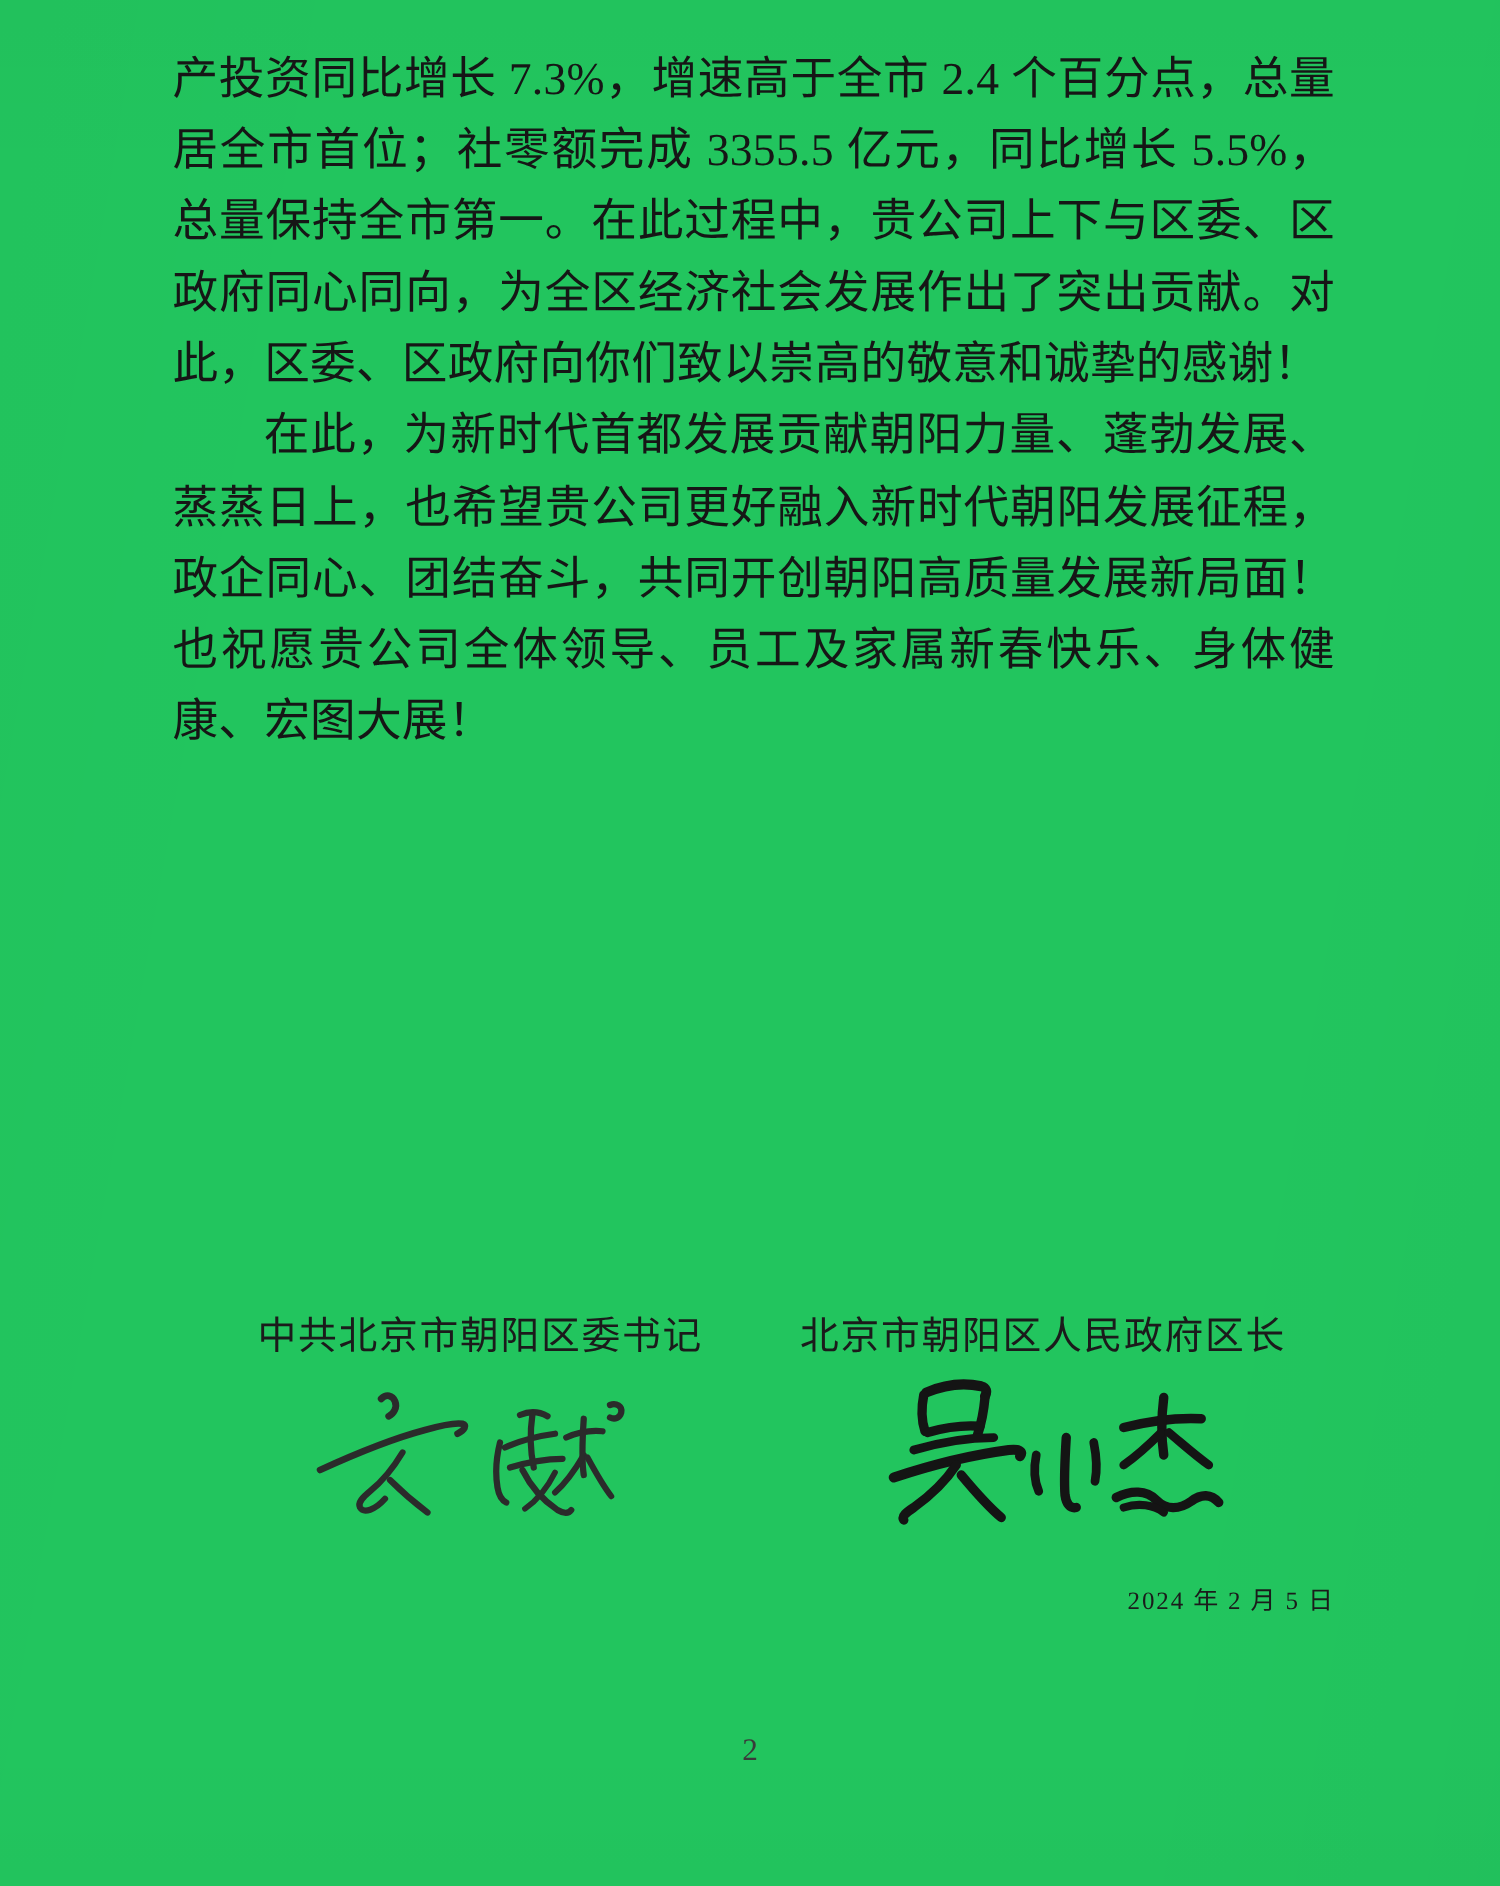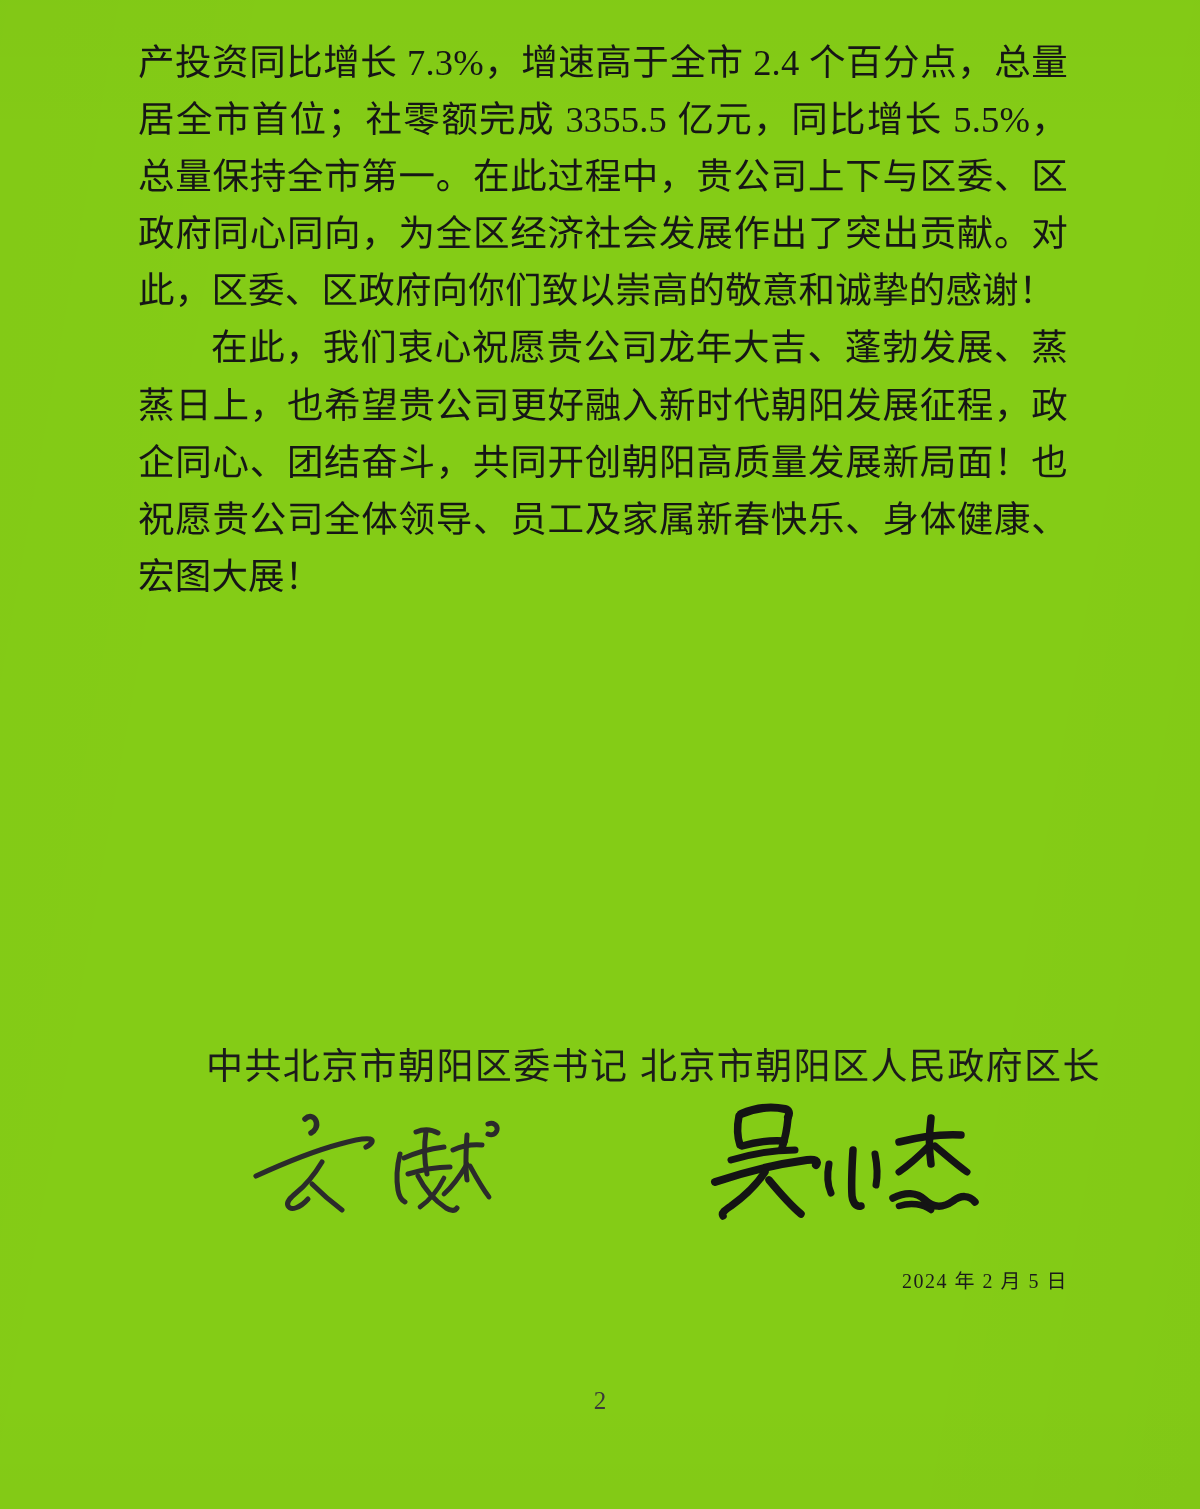--- a/index.html
+++ b/index.html
@@ -15,21 +15,21 @@
     font-family: "Liberation Serif", "DejaVu Serif", serif;
     color: #1a1a1a;
     overflow: hidden;
     -webkit-font-smoothing: antialiased;
   }
 
   
   .page {
     position: absolute;
     inset: 0;
-    background: #84cc16;
+    background: #22c55e;
   }
 
   
   .scan-tint {
     position: absolute;
     inset: 0;
     background:
       linear-gradient(100deg, rgba(0,0,0,0.012) 0%, rgba(0,0,0,0) 22%, rgba(0,0,0,0) 78%, rgba(0,0,0,0.016) 100%),
       linear-gradient(180deg, rgba(0,0,0,0.010) 0%, rgba(0,0,0,0) 10%, rgba(0,0,0,0) 92%, rgba(0,0,0,0.012) 100%);
     pointer-events: none;
@@ -65,26 +65,25 @@
     width: 930px;
   }
 
   .sig-titles {
     position: relative;
     height: 58px;
   }
   .sig-title {
     position: absolute;
     top: 0;
-    font-size: 37px;
+    font-size: 31px;
     line-height: 50px;
     letter-spacing: 1.4px;
     white-space: nowrap;
     color: #1b1b1b;
-    font-family: Liberation Mono, monospace;
   }
   .sig-title.left  { left: 68px; }
   .sig-title.right { left: 502px; text-align: center; }
 
   .sig-marks {
     position: relative;
     height: 140px;
   }
   .sig-mark {
     position: absolute;
@@ -131,21 +130,21 @@
 </head>
 <body>
 
 <div class="page">
   <div class="scan-tint"></div>
 
   <div class="body-text">
     <p class="para">产投资同比增长 7.3%，增速高于全市 2.4 个百分点，总量居全市首位；社零额完成 3355.5 亿元，同比增长 5.5%，总量保持全市第一。在此过程中，贵公司上下与区委、区政府同心同向，为全区经济社会发展作出了突出贡献。对此，区委、区政府向你们致以崇高的敬意和诚挚的感谢！</p>
 
 
-    <p class="para indent">在此，我们衷心祝愿贵公司龙年大吉、蓬勃发展、蒸蒸日上，也希望贵公司更好融入新时代朝阳发展征程，政企同心、团结奋斗，共同开创朝阳高质量发展新局面！也祝愿贵公司全体领导、员工及家属新春快乐、身体健康、宏图大展！</p>
+    <p class="para indent">在此，为新时代首都发展贡献朝阳力量、蓬勃发展、蒸蒸日上，也希望贵公司更好融入新时代朝阳发展征程，政企同心、团结奋斗，共同开创朝阳高质量发展新局面！也祝愿贵公司全体领导、员工及家属新春快乐、身体健康、宏图大展！</p>
   </div>
 
   <div class="sig-block">
 
     <div class="sig-titles">
       <div class="sig-title left">中共北京市朝阳区委书记</div>
       <div class="sig-title right">北京市朝阳区人民政府区长</div>
     </div>
 
     <div class="sig-marks">

